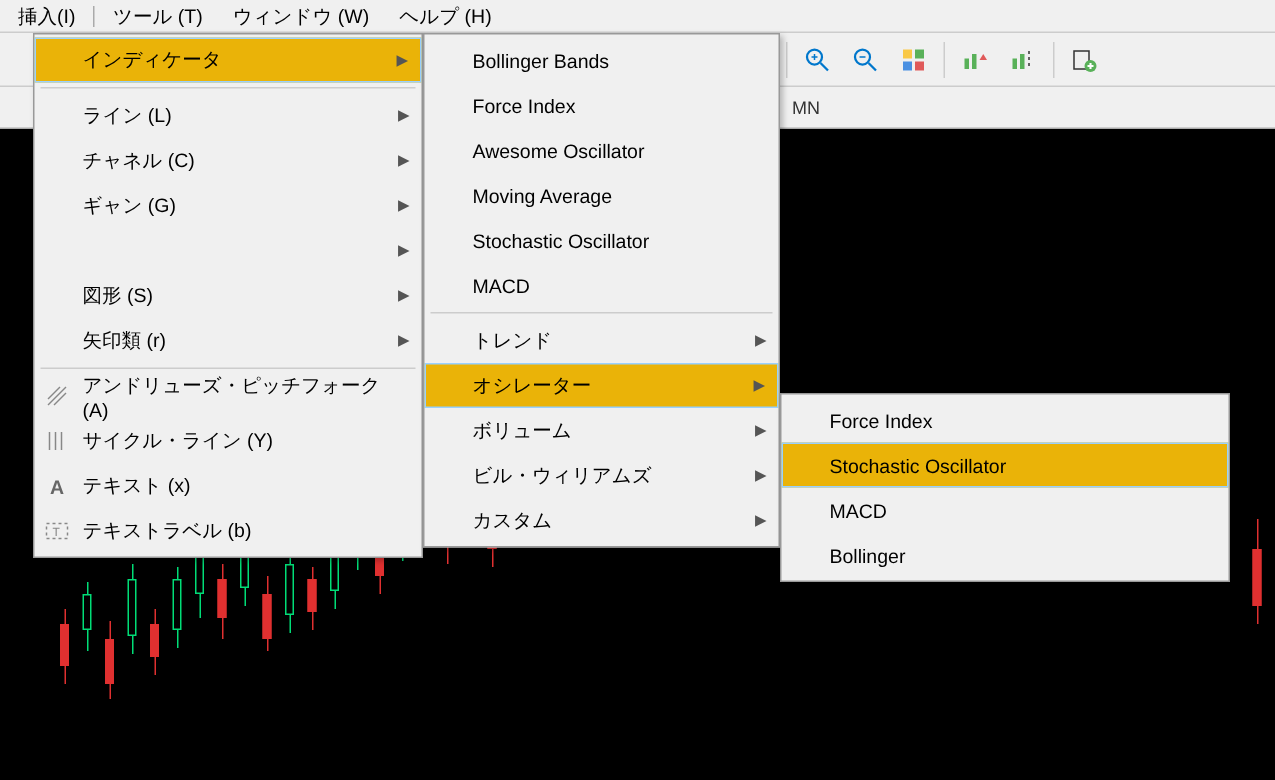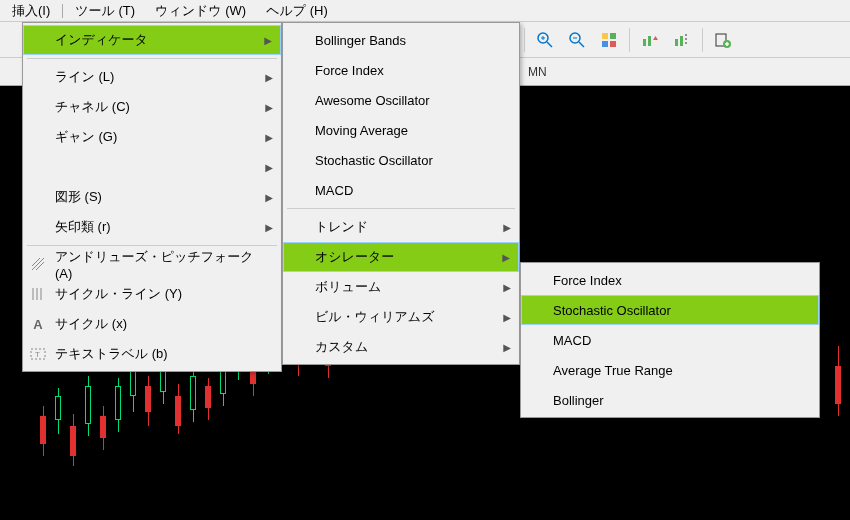--- a/index.html
+++ b/index.html
@@ -73,21 +73,21 @@
   }
   .menu-item {
     display: flex;
     align-items: center;
     height: 30px;
     padding: 0 13px 0 32px;
     cursor: default;
     position: relative;
   }
   .menu-item.highlight {
-    background: #84cc16;
+    background: #eab308;
     border: 1px solid #99d1ff;
     padding: 0 17px 0 31px;
   }
   .menu-item .arrow {
     position: absolute;
     right: 8px;
     font-size: 10px;
     color: #555;
   }
   .menu-item .mi-icon {
@@ -393,21 +393,21 @@
         <svg width="16" height="16" viewBox="0 0 16 16">
           <line x1="3" y1="2" x2="3" y2="14" stroke="#888"></line>
           <line x1="7" y1="2" x2="7" y2="14" stroke="#888"></line>
           <line x1="11" y1="2" x2="11" y2="14" stroke="#888"></line>
         </svg>
       </span>
     <span>サイクル・ライン (Y)</span>
   </div>
   <div class="menu-item">
     <span class="mi-icon" style="font-weight:bold;font-size:13px;">A</span>
-    <span>サイクル (x)</span>
+    <span>テキスト (x)</span>
   </div>
   <div class="menu-item">
     <span class="mi-icon">
         <svg width="16" height="16" viewBox="0 0 16 16">
           <rect x="1" y="3" width="14" height="10" fill="none" stroke="#888" stroke-dasharray="2"></rect>
           <text x="5" y="11" font-size="8" fill="#888">T</text>
         </svg>
       </span>
     <span>テキストラベル (b)</span>
   </div>
@@ -459,18 +459,15 @@
   <div class="menu-item">
       <span>Force Index</span>
     </div>
   <div class="menu-item highlight">
       <span>Stochastic Oscillator</span>
     </div>
   <div class="menu-item">
       <span>MACD</span>
     </div>
   <div class="menu-item">
-      <span>Average True Range</span>
-    </div>
-  <div class="menu-item">
       <span>Bollinger</span>
     </div>
 </div>
 
 </body></html>

